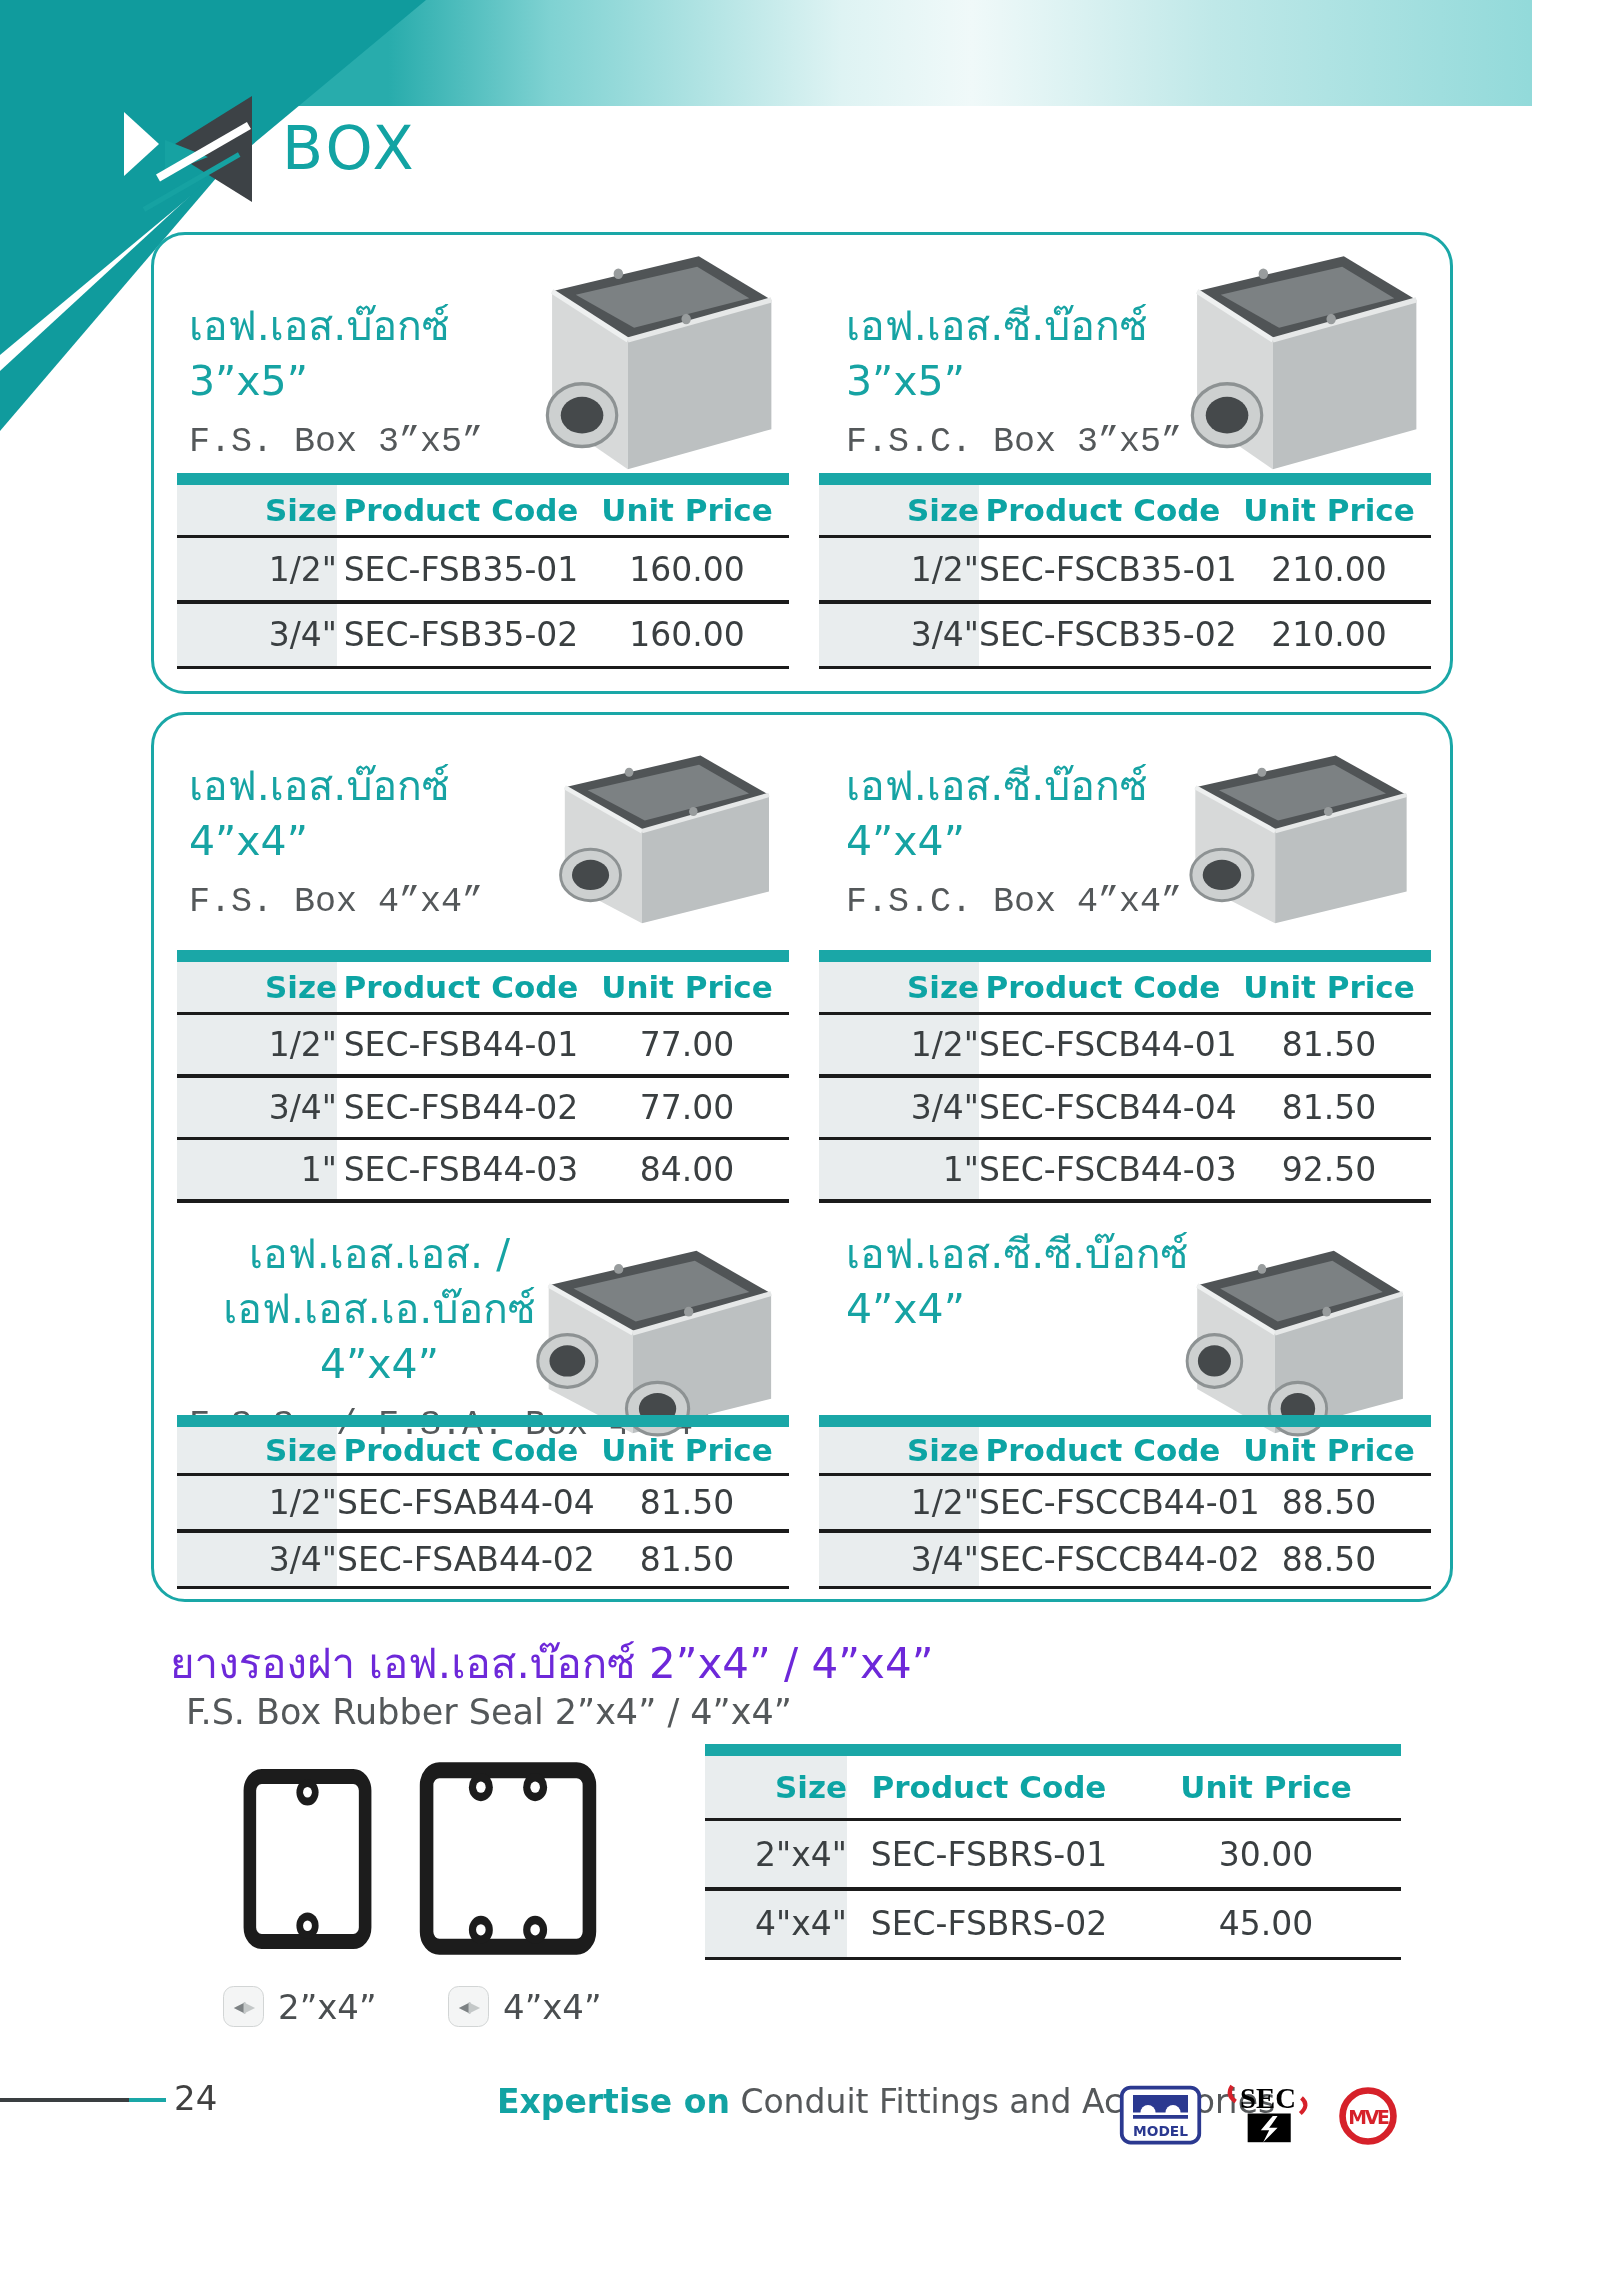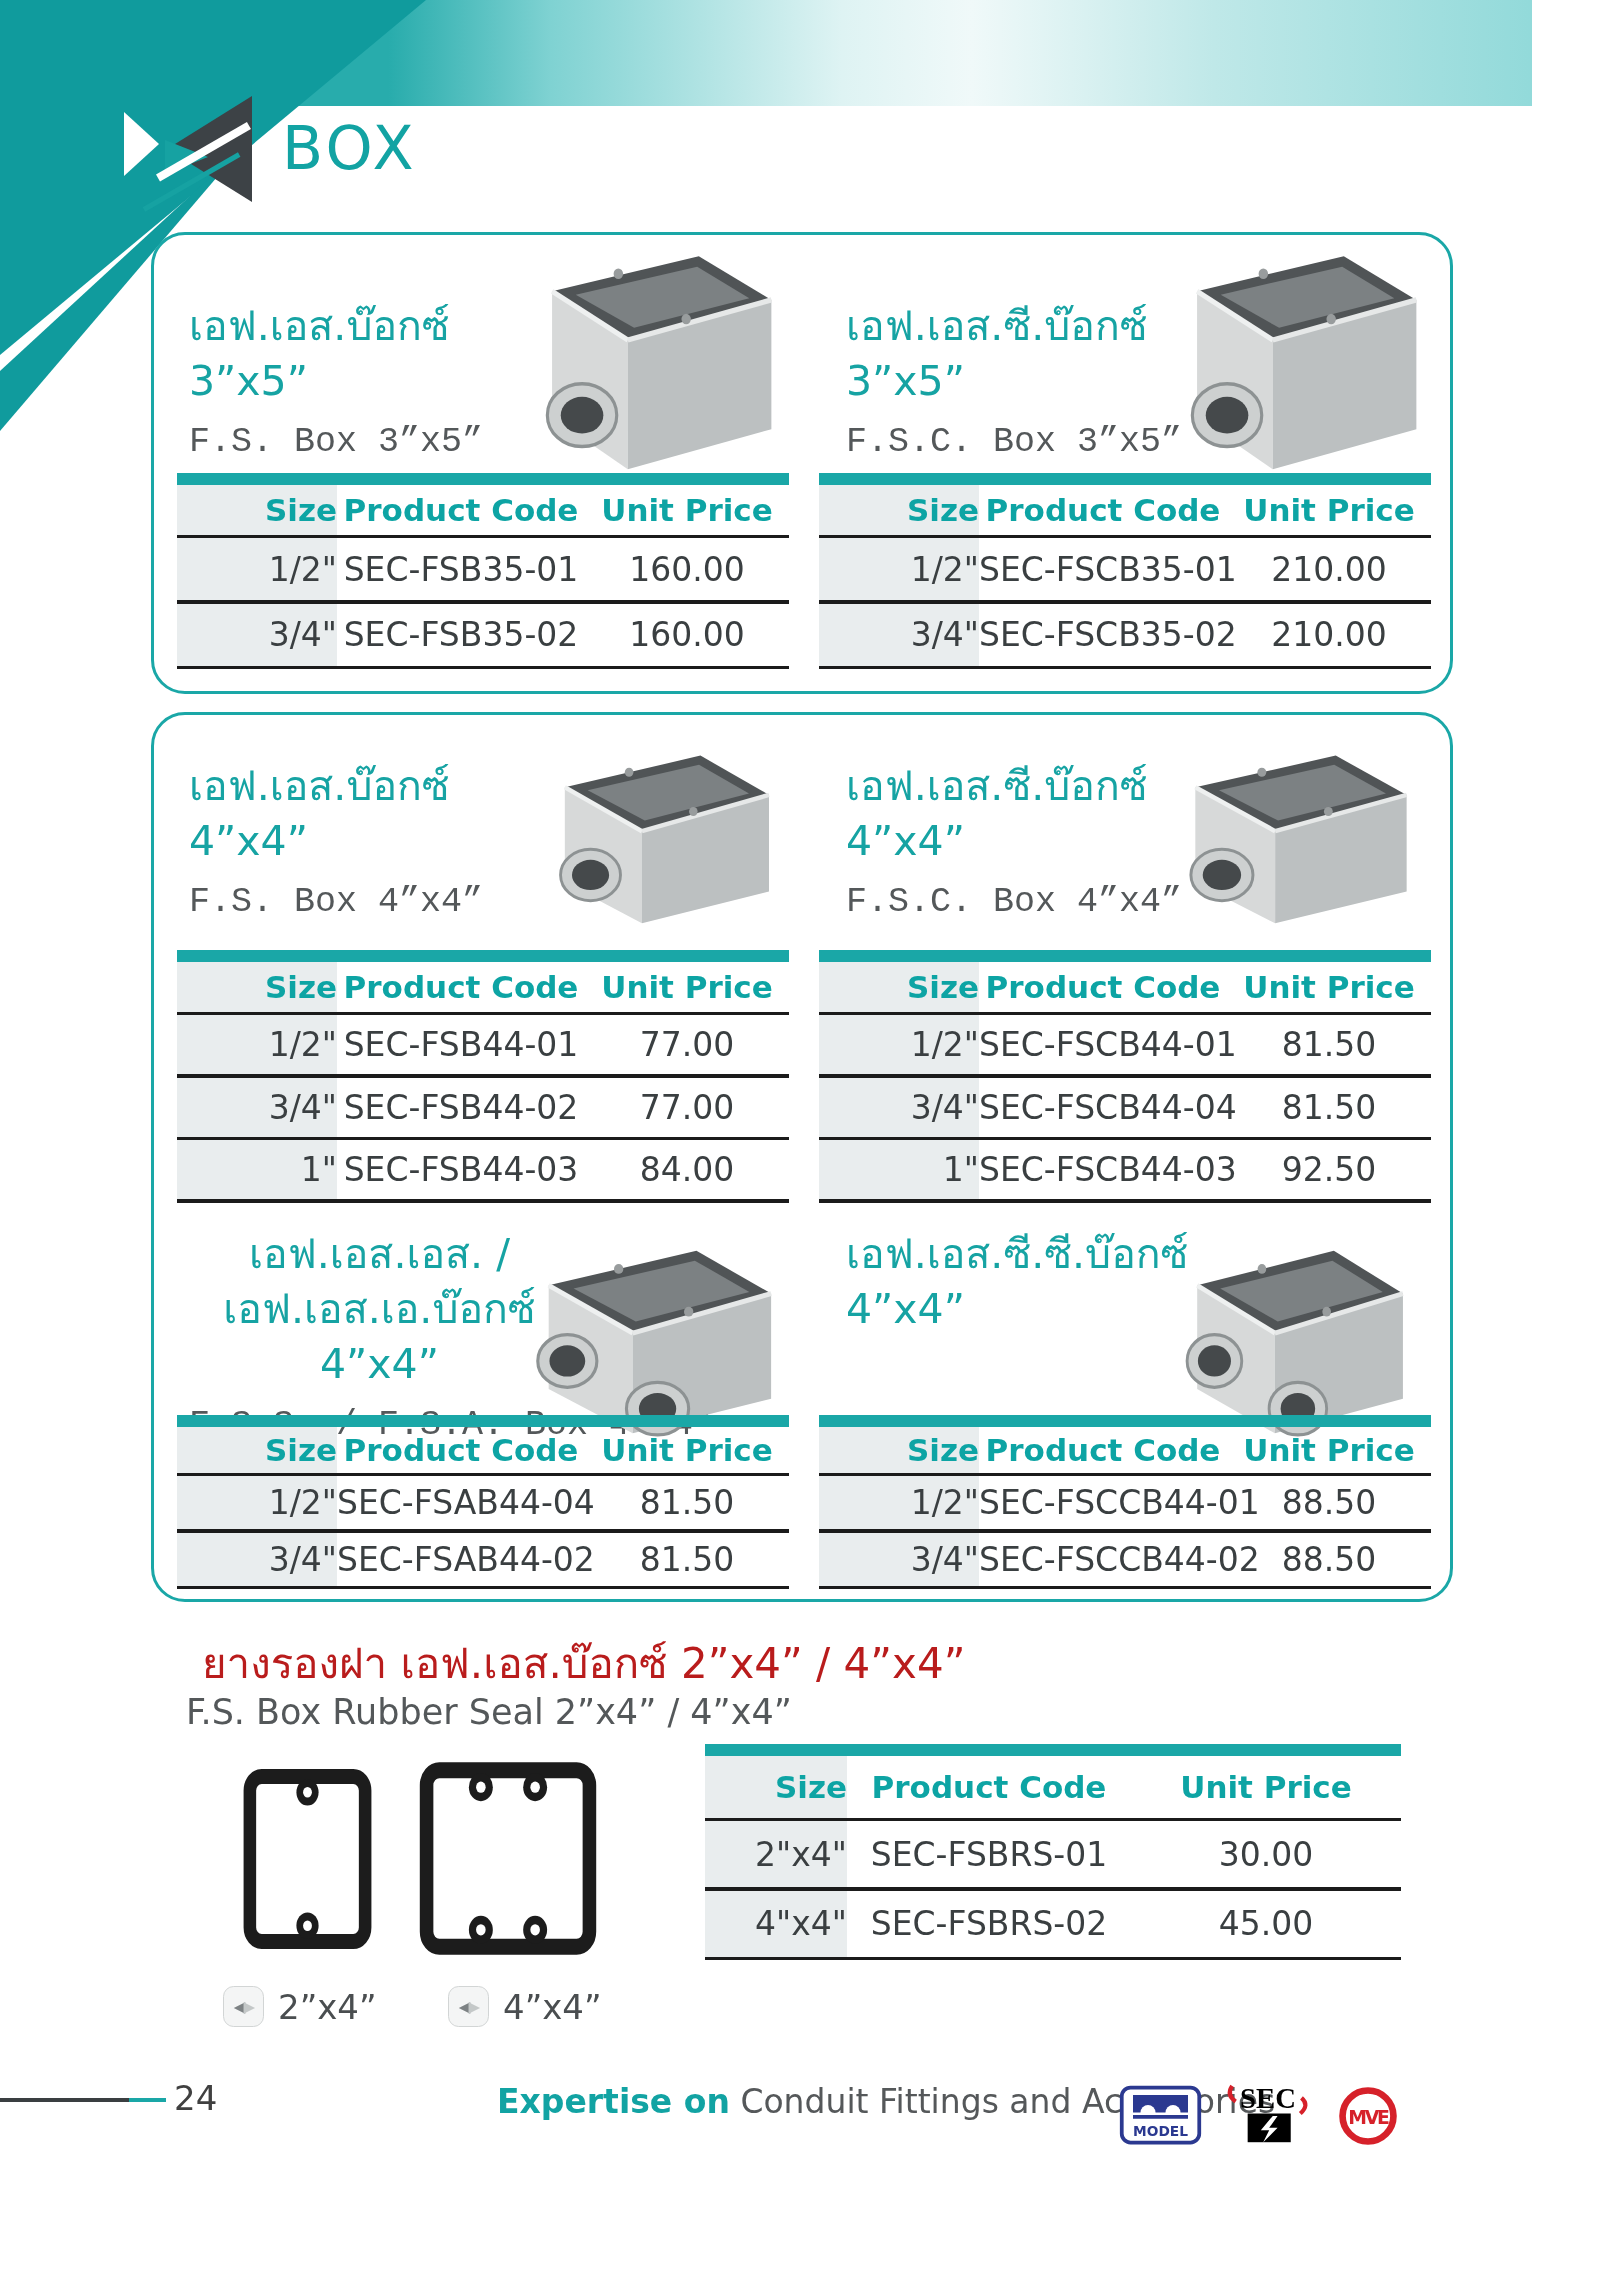--- a/index.html
+++ b/index.html
@@ -53,21 +53,21 @@
 
   .btable{width:696px;}
   .btable .shade{width:142px;}
   .btable .hrow{height:62px;}
   .btable .drow{height:66px;}
   .btable .c1{width:142px;}
   .btable .c2{width:284px;}
   .btable .c3{width:270px;}
 
   
-  .rubber-thai{position:absolute;left:202px;top:1630px;font-size:42px;color:#b91c1c;}
+  .rubber-thai{position:absolute;left:170px;top:1630px;font-size:42px;color:#6d28d9;}
   .rubber-eng{position:absolute;left:186px;top:1692px;font-size:35px;color:#54585a;}
   .gasket{position:absolute;}
   .gasket svg{width:100%;height:100%;}
   .glabel{position:absolute;display:flex;align-items:center;gap:14px;font-size:34px;color:#4a4e50;}
   .chip{width:41px;height:41px;border-radius:10.6px;background:#f4f5f5;border:1.8px solid #d2d5d5;
         display:flex;align-items:center;justify-content:center;font-size:15px;letter-spacing:-1.8px;box-sizing:border-box;}
   .chip .a1{color:#7d8284;} .chip .a2{color:#c4c8c8;}
 
   
   .f-rule-dark{position:absolute;left:0;top:2098px;width:129px;height:4.4px;background:#3a3f41;}

